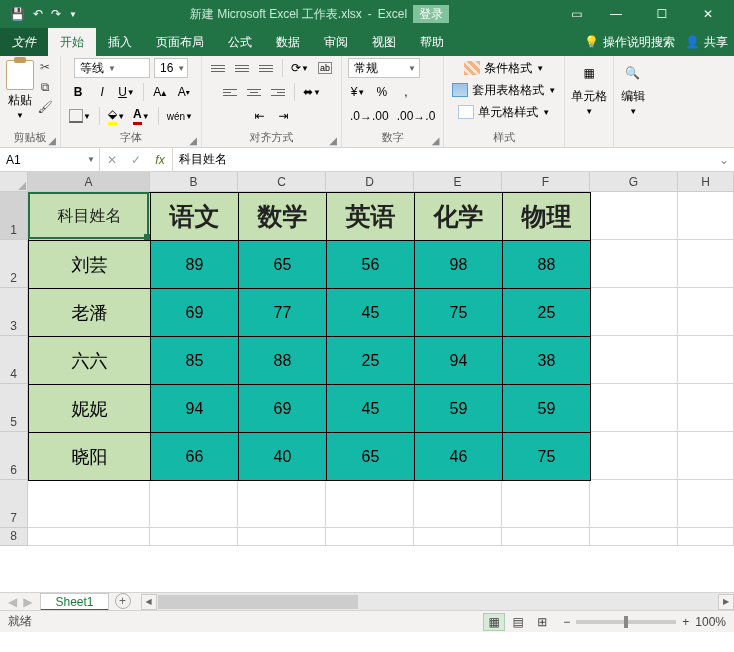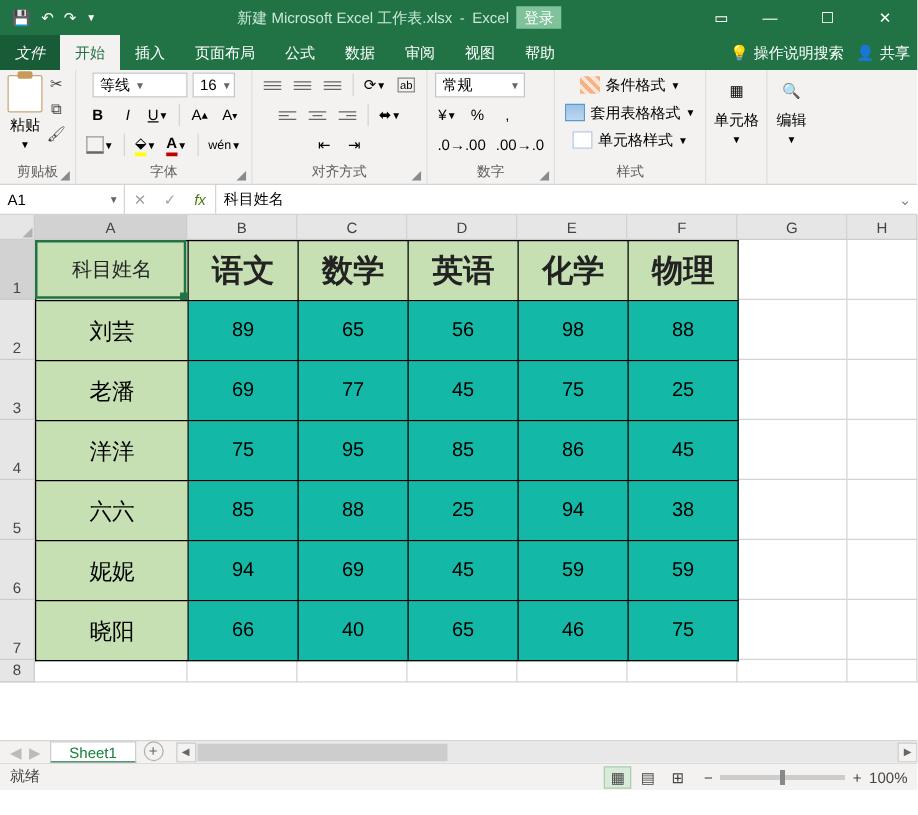--- a/index.html
+++ b/index.html
@@ -505,28 +505,20 @@
               </tr>
               <tr>
                 <td class="name" style="height:48px">老潘</td>
                 <td class="val">69</td>
                 <td class="val">77</td>
                 <td class="val">45</td>
                 <td class="val">75</td>
                 <td class="val">25</td>
               </tr>
               <tr>
-                <td class="name" style="height:48px">洋洋</td>
-                <td class="val">75</td>
-                <td class="val">95</td>
-                <td class="val">85</td>
-                <td class="val">86</td>
-                <td class="val">45</td>
-              </tr>
-              <tr>
                 <td class="name" style="height:48px">六六</td>
                 <td class="val">85</td>
                 <td class="val">88</td>
                 <td class="val">25</td>
                 <td class="val">94</td>
                 <td class="val">38</td>
               </tr>
               <tr>
                 <td class="name" style="height:48px">妮妮</td>
                 <td class="val">94</td>

